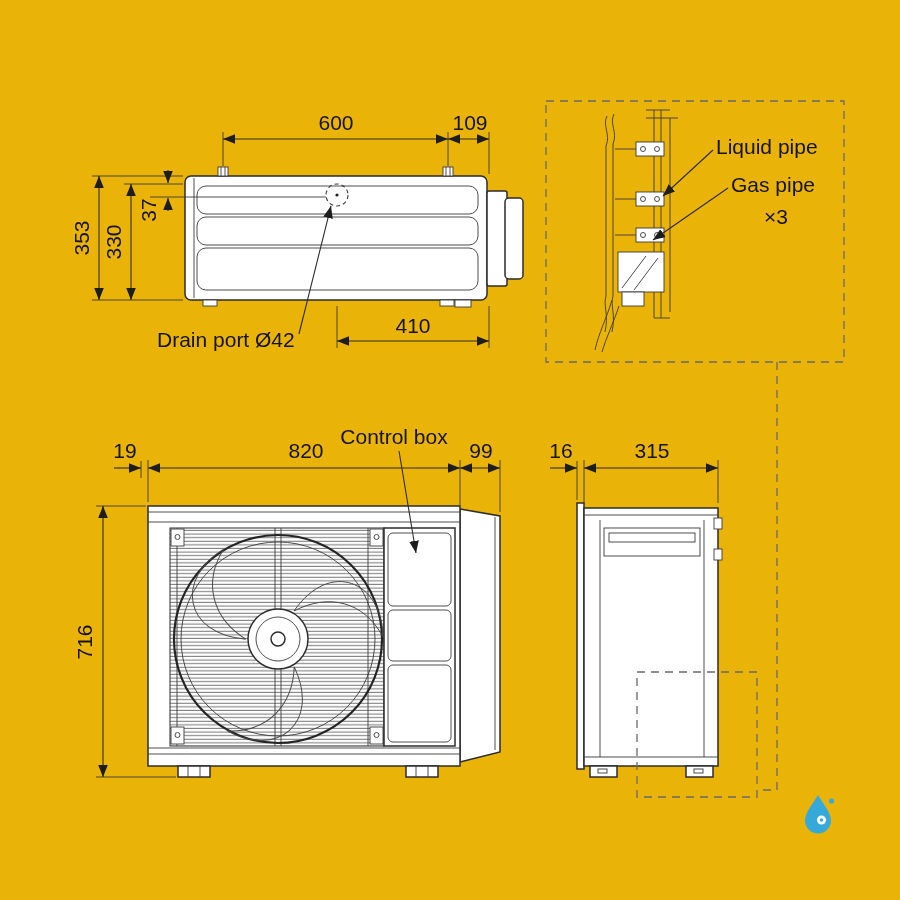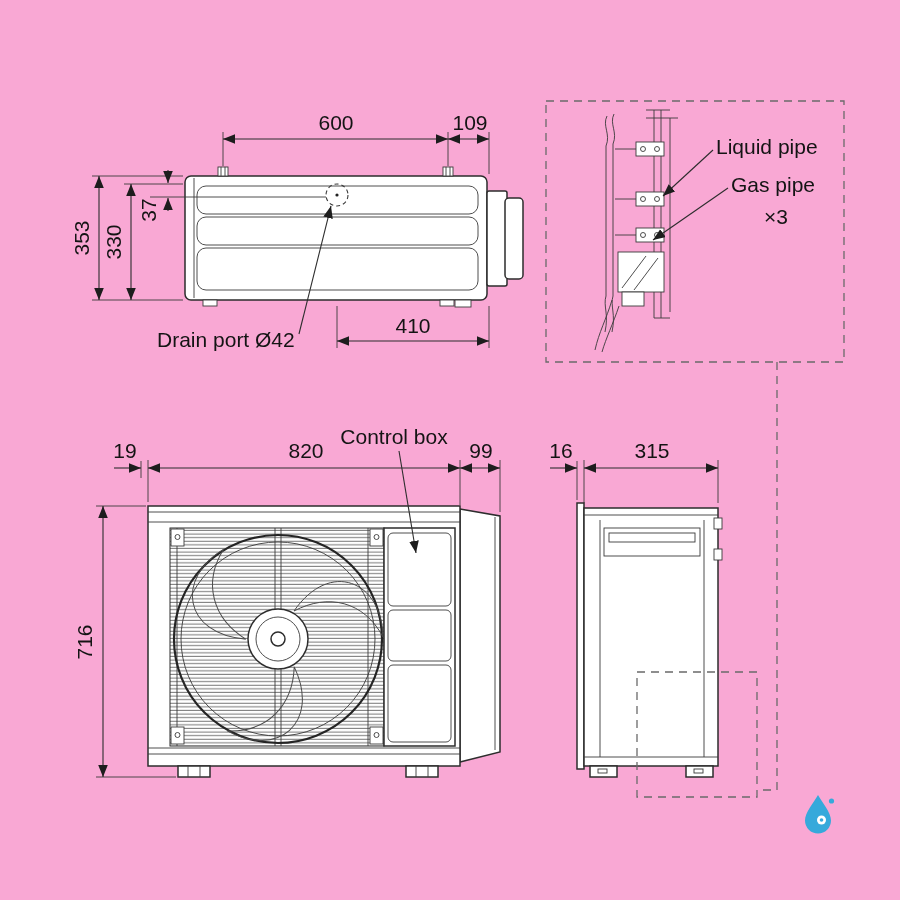--- a/index.html
+++ b/index.html
@@ -1,16 +1,16 @@
 <!DOCTYPE html>
 <html><head>
 <meta charset="utf-8">
 <style>
   html,body{margin:0;padding:0;background:#ffffff;}
-  .canvas{position:relative;width:900px;height:900px;background:#f9a8d4;overflow:hidden;
+  .canvas{position:relative;width:900px;height:900px;background:#eab308;overflow:hidden;
           font-family:"Liberation Sans",sans-serif;}
   svg text{font-family:"Liberation Sans",sans-serif;fill:#141414;}
   .t21{font-size:21px;}
   .ln{stroke:#2d2d2d;stroke-width:1.5;fill:none;}
   .lnthin{stroke:#3a3a3a;stroke-width:0.9;fill:none;}
   .lnthick{stroke:#242424;stroke-width:2.2;fill:none;}
   .fillw{fill:#ffffff;}
   .dim{stroke:#2d2d2d;stroke-width:1.1;fill:none;}
   .dash{stroke:#6a6a6a;stroke-width:1.3;fill:none;stroke-dasharray:8 6;}
   .dashthin{stroke:#3a3a3a;stroke-width:1.1;fill:none;stroke-dasharray:4 3;}

